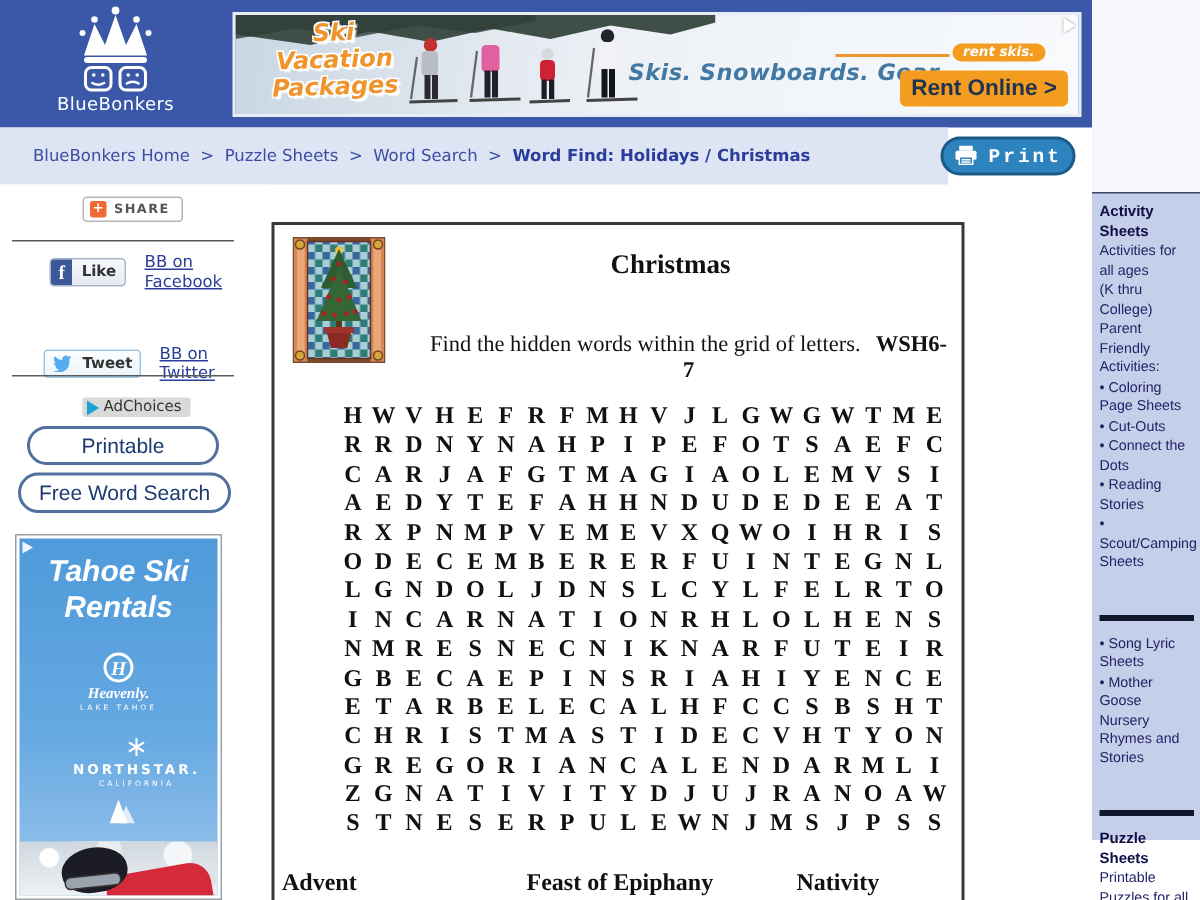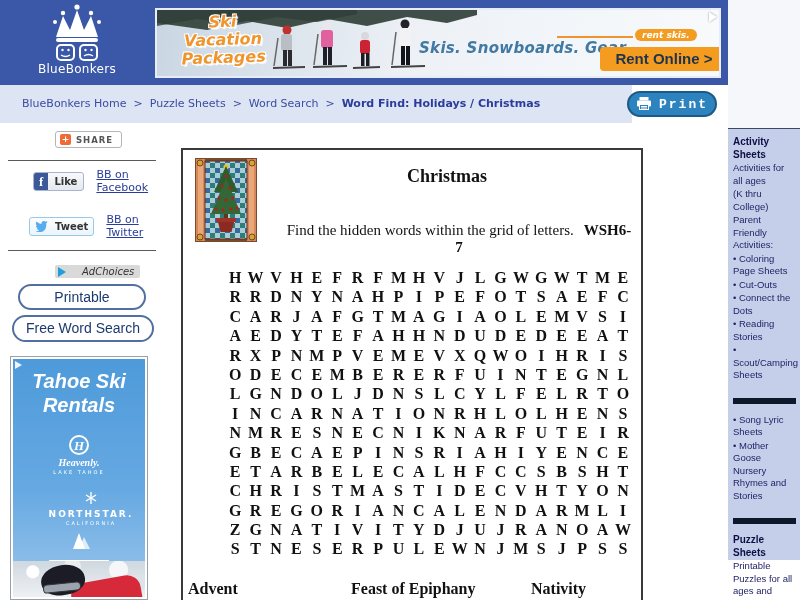--- a/index.html
+++ b/index.html
@@ -21,21 +21,21 @@
   .banner-headline { position:absolute; left:8px; top:3px; width:116px; text-align:center;
             font-style:italic; font-weight:bold; font-size:16px; line-height:18px; color:#f0952e;
             text-shadow:-1px -1px 0 #fff, 1px -1px 0 #fff, -1px 1px 0 #fff, 1px 1px 0 #fff, 2px 2px 1px #fff;
             transform:rotate(-2deg); }
   .banner-skiers { position:absolute; left:108px; top:6px; }
   .banner-tagline { position:absolute; left:262px; top:29px; font-size:15px; font-weight:bold;
             font-style:italic; color:#4179a3; letter-spacing:.3px; }
   .banner-line { position:absolute; left:400px; top:26px; width:76px; height:2px; background:#f0952e; }
   .banner-badge { position:absolute; left:478px; top:19px; background:#f39c1f; color:#fff;
             font-size:9px; font-weight:bold; font-style:italic; padding:1px 7px; border-radius:8px; }
-  .banner-cta { position:absolute; left:443px; top:37px; width:128px; height:24px; background:#f39c1f;
+  .banner-cta { position:absolute; left:443px; top:37px; width:112px; height:24px; background:#f39c1f;
             border-radius:4px; color:#1f3350; font-weight:bold; font-size:15px; text-align:center;
             line-height:24px; font-family:"Liberation Sans", sans-serif; cursor:pointer; }
   .ad-tri { position:absolute; right:2px; top:2px; width:0; height:0;
             border-top:5px solid transparent; border-bottom:5px solid transparent; border-left:8px solid #ffffff;
             filter:drop-shadow(0 0 1px #999); }
 
   
   .crumbbar { position:absolute; left:0; top:85px; width:632px; height:38px; background:#dde4f4; }
   .crumbs { position:absolute; left:22px; top:12px; font-size:11px; color:#3b4da1; }
   .bc-item { cursor:pointer; }
@@ -50,31 +50,31 @@
   
   .lsb { position:absolute; left:0; top:123px; width:178px; height:477px; background:#ffffff; }
   .share-btn { position:absolute; left:55px; top:8px; height:17px; padding:2px 8px 2px 4px; background:#fff;
             border:1px solid #b5b5b5; border-radius:3px; display:flex; align-items:center; gap:5px; cursor:pointer; }
   .share-icon { width:11px; height:11px; background:#f06a35; border-radius:2px; color:#fff; font-size:9px;
             font-weight:bold; text-align:center; line-height:11px; }
   .share-label { font-size:8.5px; color:#555; letter-spacing:1px; font-weight:bold; }
   .lhr { position:absolute; left:8px; width:148px; height:1px; background:#5a5a5a; }
   .hr1 { top:37px; } .hr2 { top:127px; }
   .social-row { position:absolute; left:33px; display:flex; align-items:center; gap:12px; }
-  .fb-row { top:45px; } .tw-row { top:90px; left:29px; }
+  .fb-row { top:45px; } .tw-row { top:106px; left:29px; }
   .like-btn, .tweet-btn { display:flex; align-items:center; border:1px solid #a9b4cc; border-radius:3px;
             background:linear-gradient(#f8f9fb,#e4e8f0); height:19px; overflow:hidden; cursor:pointer; }
   .fb-f { width:18px; height:19px; background:#3b5998; color:#fff; font-weight:bold; font-size:13px;
             text-align:center; line-height:19px; font-family:"Liberation Serif", serif; }
   .like-txt, .tweet-txt { font-size:10px; font-weight:bold; color:#333; padding:0 6px; }
   .tweet-btn { background:linear-gradient(#fdfeff,#eaf4fb); border-color:#9ac8e8; }
   .bird { padding-left:5px; display:flex; align-items:center; }
   .sns-link { font-size:11px; color:#2a3d9a; text-decoration:underline; cursor:pointer; }
-  .adchoices { position:absolute; left:55px; top:142px; display:flex; align-items:center; gap:16px;
-            background:#d9d9d9; border-radius:2px; padding:1px 6px 1px 3px; cursor:pointer;font-style:italic; }
+  .adchoices { position:absolute; left:55px; top:142px; display:flex; align-items:center; gap:3px;
+            background:#d9d9d9; border-radius:2px; padding:1px 6px 1px 3px; cursor:pointer; }
   .adc-tri { width:0; height:0; border-top:5px solid transparent; border-bottom:5px solid transparent;
             border-left:8px solid #1ba0d8; }
   .adc-txt { font-size:10px; color:#333; }
   .pill-btn { position:absolute; background:#fff; border:2px solid #51709f; border-radius:14px;
             color:#1c3a70; font-size:14px; font-family:"Liberation Sans", sans-serif; text-align:center; cursor:pointer; }
   .btn-printable { left:18px; top:161px; width:128px; height:26px; line-height:22px; }
   .btn-fws { left:12px; top:192px; width:142px; height:27px; line-height:23px; }
 
   
   .tahoe { position:absolute; left:10px; top:233px; width:138px; height:244px; background:#fff;
@@ -127,21 +127,21 @@
   .word { position:absolute; font-size:16px; font-weight:bold; }
   .word:nth-child(1) { left:5px; }
   .word:nth-child(2) { left:168px; }
   .word:nth-child(3) { left:348px; }
 
   
   .rsb-top { position:absolute; left:728px; top:0; width:72px; height:128px; background:#f6f7fb; }
   .rs-panel { position:absolute; left:728px; top:128px; width:72px; height:432px; background:#c5cfe9;
             border-top:1px solid #3c4668; padding:6px 4px 0 5px; color:#232368;
             font-family:"Liberation Sans", sans-serif; font-size:9.5px; line-height:12.5px; }
-  .rs-section + .rs-section { border-top:6px solid #0f172a; margin-top:16px; padding-top:9px; }
+  .rs-section + .rs-section { border-top:4px solid #0f172a; margin-top:28px; padding-top:9px; }
   .rs-title { font-weight:bold; color:#0e0e46; font-size:10px; line-height:13px; }
   .rs-intro { margin-top:1px; }
   .rs-item { margin-top:1px; cursor:pointer; }
 </style>
 </head>
 <body>
 
 <div class="header">
   <div class="logo">
     <span>

